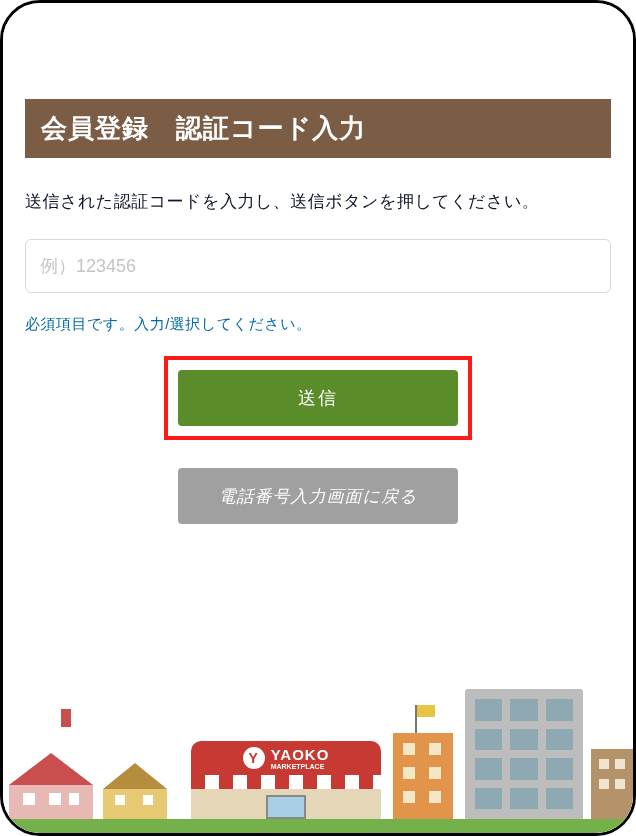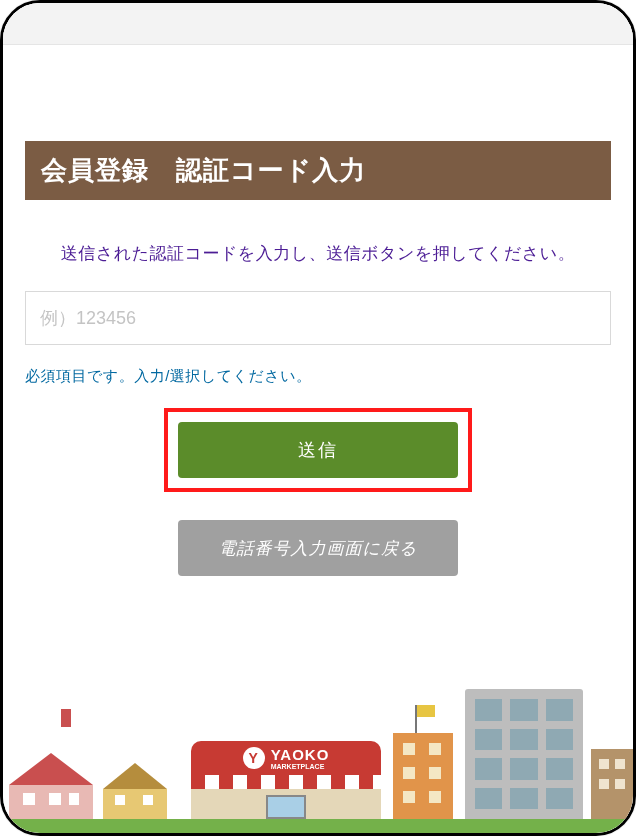--- a/index.html
+++ b/index.html
@@ -18,21 +18,21 @@
     border-radius: 40px;
     overflow: hidden;
     position: relative;
     background: #fff;
     box-shadow: 0 0 0 1px rgba(0,0,0,.05);
   }
   .screen {
     position: absolute;
     inset: 0;
     display: flex;
-    flex-direction: column;
+    flex-direction: row;
     background: #fff;
   }
   .topbar {
     height: 42px;
     background: #f3f3f3;
     border-bottom: 1px solid #e5e5e5;
     flex: 0 0 auto;
   }
   .content {
     flex: 1 1 auto;
@@ -41,31 +41,30 @@
   }
   .heading {
     background: #7b5c44;
     color: #fff;
     font-size: 26px;
     font-weight: 600;
     padding: 12px 16px;
     letter-spacing: 1px;
   }
   .instruction {
-    text-align: center;
     font-size: 17px;
-    color: #4c1d95;
-    margin: 42px 0 26px 0;
+    color: #0f172a;
+    margin: 32px 0 26px 0;
     letter-spacing: .5px;
   }
   .code-input {
     width: 100%;
     height: 54px;
     border: 1px solid #d9d9d9;
-    border-radius: 0;
+    border-radius: 6px;
     font-size: 18px;
     padding: 0 14px;
     color: #333;
     background: #fff;
   }
   .code-input::placeholder { color: #c4c4c4; }
   .error-msg {
     color: #0369a1;
     font-size: 15px;
     margin-top: 22px;

